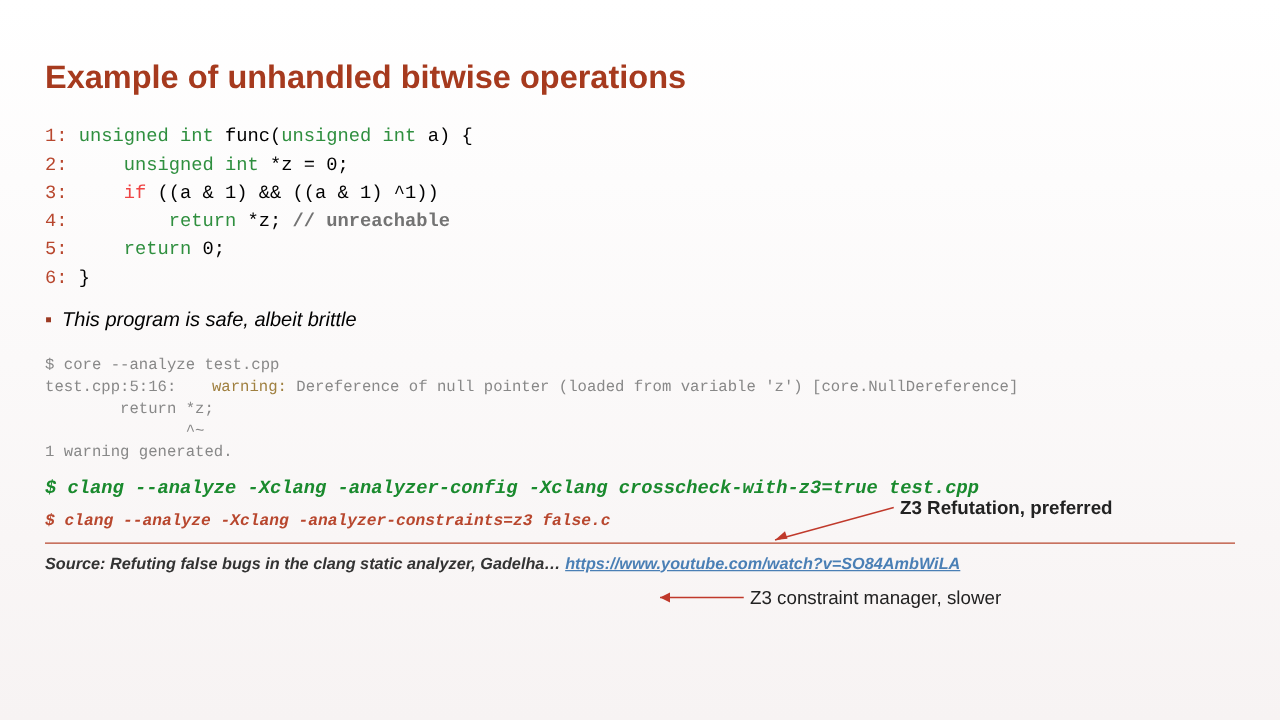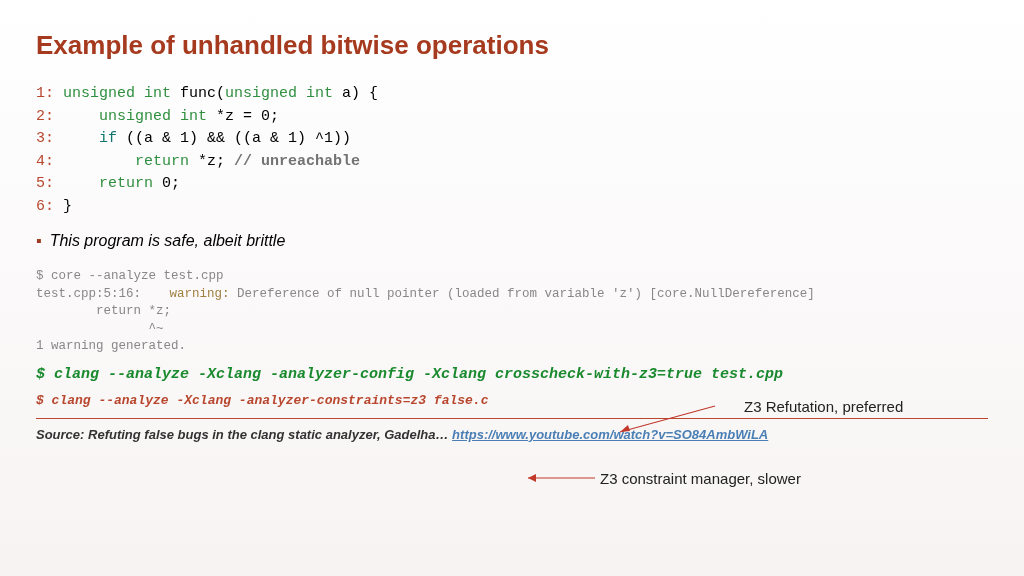--- a/index.html
+++ b/index.html
@@ -9,30 +9,31 @@
     height: 576px;
     background: linear-gradient(to bottom, #ffffff 0%, #f7f3f3 100%);
     padding: 30px 36px 10px 36px;
     position: relative;
   }
   .title {
     color: #a63a1e;
     font-size: 26px;
     font-weight: bold;
     margin-bottom: 22px;
+    margin-top: 16px;
   }
   .code-block {
     font-family: "Courier New", monospace;
     font-size: 15px;
     line-height: 1.5;
     margin-bottom: 14px;
   }
   .ln { color: #b8472e; }
   .kw-type { color: #2f8f3f; }
-  .kw { color: #0f766e; font-family: Liberation Mono, monospace; }
+  .kw { color: #ef4444; font-family: Liberation Mono, monospace; }
   .comment { color: #737373; font-weight: bold; }
   .ret { color: #2f8f3f; }
   .bullet { color: #9c3a23; margin-right: 8px; }
   .body-text { font-size: 16px; margin-bottom: 18px; font-style: italic; }
   .term {
     font-family: "Courier New", monospace;
     font-size: 12.5px;
     line-height: 1.4;
     color: #888;
     margin-bottom: 10px;
@@ -98,21 +99,21 @@
   <div><span>test.cpp:5:16: </span><span class="warn">warning:</span><span> Dereference of null pointer (loaded from variable 'z') [core.NullDereference]</span></div>
   <div style="white-space:pre">        return *z;</div>
   <div style="white-space:pre">               ^~</div>
   <div>1 warning generated.</div>
 </div>
 
 <div class="cmd-green">$ clang --analyze -Xclang -analyzer-config -Xclang crosscheck-with-z3=true test.cpp</div>
 
 <div class="cmd-red">$ clang --analyze  -Xclang -analyzer-constraints=z3 false.c</div>
 
-<div class="annot" style="left:744px; top:398px;">Z3 Refutation, preferred</div>
+<div class="annot" style="left:720px; top:398px;font-weight:bold;">Z3 Refutation, preferred</div>
 <div class="annot" style="left:600px; top:470px;">Z3 constraint manager, slower</div>
 
 <svg class="arrow" style="left:610px; top:400px; width:110px; height:40px;">
   <line x1="105" y1="6" x2="10" y2="32" stroke="#c0392b" stroke-width="1.2"></line>
   <polygon points="10,32 18,25 20,31" fill="#c0392b"></polygon>
 </svg>
 
 <svg class="arrow" style="left:520px; top:470px; width:80px; height:16px;">
   <line x1="75" y1="8" x2="8" y2="8" stroke="#c0392b" stroke-width="1.2"></line>
   <polygon points="8,8 16,4 16,12" fill="#c0392b"></polygon>

